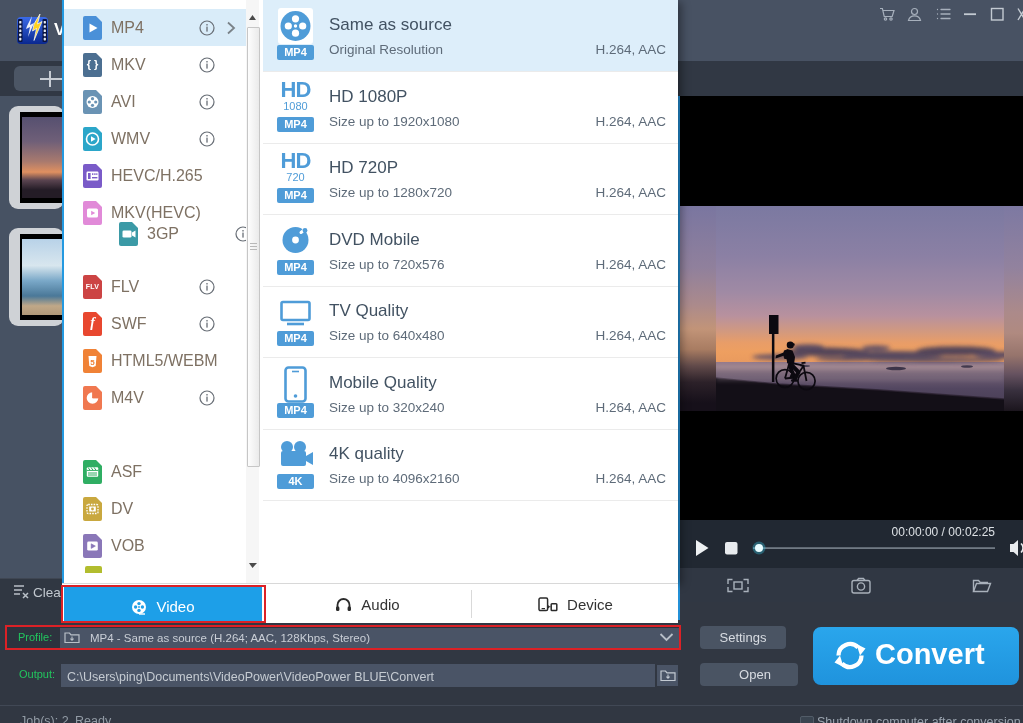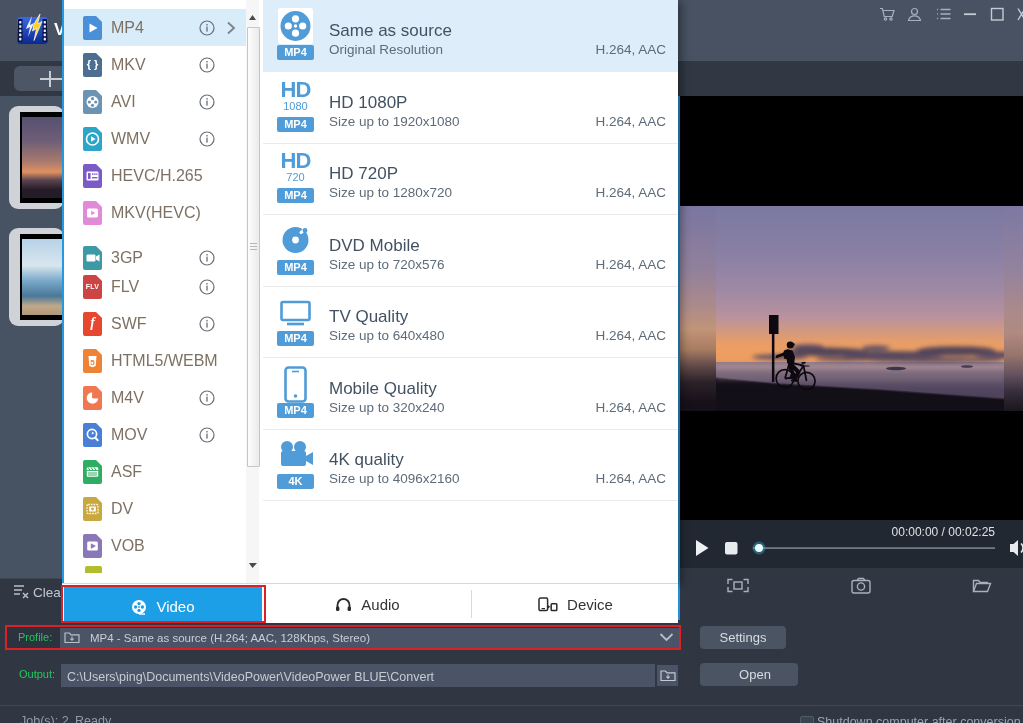--- a/index.html
+++ b/index.html
@@ -21,21 +21,21 @@
   #qpanel{left:263px;top:0;width:415px;height:583px;background:#fff;box-shadow:4px 2px 8px rgba(0,0,0,0.35);}
   #tabbar{left:62px;top:583px;width:616px;height:40px;background:#fff;border-top:1px solid #d8d8d8;box-sizing:border-box;}
   
   .frow{position:absolute;left:0;width:182px;height:37px;}
   .frow .lbl{position:absolute;left:47px;top:50%;transform:translateY(-50%);font-size:16px;color:#7e7163;}
   .ficon{position:absolute;left:19px;top:50%;margin-top:-12px;width:19px;height:24px;border-radius:2px;}
   .fold{position:absolute;right:0;top:0;width:0;height:0;border-left:6px solid transparent;border-top:6px solid #fff;}
   .info{position:absolute;left:135px;top:50%;margin-top:-8px;width:16px;height:16px;}
   
   .qrow{position:absolute;left:0;width:415px;height:71px;border-bottom:1px solid #ebebeb;}
-  .qrow .t1{position:absolute;left:66px;top:15px;font-size:17px;color:#425262;margin-top:6px;}
+  .qrow .t1{position:absolute;left:66px;top:15px;font-size:17px;color:#425262;}
   .qrow .t2{position:absolute;left:66px;top:42px;font-size:13.5px;color:#5e6b79;}
   .qrow .t3{position:absolute;right:12px;top:42px;font-size:13.5px;color:#5e6b79;}
   .qicon{position:absolute;left:14px;top:8px;width:37px;height:52px;}
   .qbar{position:absolute;left:0;bottom:0;width:37px;height:15px;background:#4f9cd8;border-radius:2px;color:#fff;font-weight:bold;font-size:11px;text-align:center;line-height:15px;}
   
   #sbar{position:absolute;left:182px;top:0;width:13px;height:583px;background:#f6f6f6;}
   #sthumb{position:absolute;left:0.5px;top:27px;width:11px;height:438px;background:linear-gradient(90deg,#fdfdfd,#eaeaea);border:1px solid #c6c6c6;border-radius:1px;}
   
   .tab{position:absolute;top:0;height:39px;font-size:15px;color:#333;}
   .tabinner{display:flex;align-items:center;justify-content:center;height:100%;gap:9px;}
@@ -272,20 +272,31 @@
       <svg style="position:absolute;left:3px;top:4px" width="16" height="13" viewBox="0 0 16 13">
         <g stroke="#c3cad2" stroke-width="1.2" fill="none">
           <path d="M1 11.5V2h4.5l1.5 1.8H15v7.7z"></path>
           <path d="M8 5.5v3.4M6.4 7.6L8 9.2 9.6 7.6" stroke-width="1.1"></path>
         </g>
       </svg>
     </div>
 
   <div class="btn" style="top:626px;">Settings</div>
   <div class="btn" style="top:663px;padding-left:12px;">Open</div>
+  <div class="abs" id="convert" style="left:813px;top:627px;width:206px;height:58px;background:linear-gradient(#2aa6ec,#1f93dd);border-radius:8px;">
+<svg style="position:absolute;left:20px;top:12px" width="36" height="34" viewBox="0 0 36 34">
+<g stroke="#fff" stroke-width="4.3" fill="none">
+<path d="M5.5 16.5 A 11.5 11.5 0 0 1 25.1 8.4"></path>
+<path d="M28.5 16.5 A 11.5 11.5 0 0 1 8.9 24.6"></path>
+</g>
+<path d="M23.5 5 L32.5 9.5 L27 16.5 Z" fill="#fff"></path>
+<path d="M10.5 28 L1.5 23.5 L7 16.5 Z" fill="#fff"></path>
+</svg>
+<div style="position:absolute;left:62px;top:11px;color:#fff;font-weight:bold;font-size:29px;font-family:'Liberation Sans',sans-serif;">Convert</div>
+</div>
 
   <div class="abs" style="left:20px;top:714px;color:#929ba5;font-size:12.5px;">Job(s): 2</div>
   <div class="abs" style="left:75px;top:714px;color:#929ba5;font-size:12.5px;">Ready</div>
   <div class="abs" style="left:800px;top:716px;width:12px;height:12px;background:#3a4450;border:1px solid #525c68;border-radius:2px;"></div>
   <div class="abs" style="left:817px;top:715px;color:#9aa3ae;font-size:12.5px;">Shutdown computer after conversion</div>
 
   <div class="abs" id="qpanel">
   <div class="abs" style="left:0;top:0;width:415px;height:71.0px;background:#ddeefa;"></div>
   <div class="qrow" style="top:0.0px;">
         <div class="qicon">
@@ -444,21 +455,21 @@
           </svg><span class="fold"></span></div>
         <span class="lbl">HEVC/H.265</span>
       </div>
   <div class="frow" style="top:194.2px;">
         <div class="ficon" style="background:#e18ad8;"><svg width="19" height="24" viewBox="0 0 19 24">
             <rect x="4" y="7.5" width="11" height="9" rx="1.5" fill="#fff"></rect>
             <path d="M8.2 9.7v4.6l4-2.3z" fill="#e18ad8"></path>
           </svg><span class="fold"></span></div>
         <span class="lbl">MKV(HEVC)</span>
       </div>
-  <div class="frow" style="top:239px;">
+  <div class="frow" style="top:215px;margin-left:36px;">
         <div class="ficon" style="background:#3b9aa6;"><svg width="19" height="24" viewBox="0 0 19 24">
             <rect x="3.5" y="8.5" width="9" height="7" rx="1.3" fill="#fff"></rect>
             <path d="M13 10.5l3.5-2v7l-3.5-2z" fill="#fff"></path>
           </svg><span class="fold"></span></div>
         <span class="lbl">3GP</span>
         <span class="info"><svg width="16" height="16" viewBox="0 0 16 16">
             <circle cx="8" cy="8" r="7" fill="none" stroke="#676d75" stroke-width="1.2"></circle>
             <rect x="7.35" y="6.6" width="1.3" height="5" fill="#676d75"></rect>
             <rect x="7.35" y="4" width="1.3" height="1.5" fill="#676d75"></rect>
           </svg></span>
@@ -493,33 +504,20 @@
             <text x="9.5" y="15.5" font-size="8" font-weight="bold" fill="#f08236" text-anchor="middle" font-family="Liberation Sans">5</text>
           </svg><span class="fold"></span></div>
         <span class="lbl">HTML5/WEBM</span>
       </div>
   <div class="frow" style="top:379.5px;">
         <div class="ficon" style="background:#f07850;"><svg width="19" height="24" viewBox="0 0 19 24">
             <circle cx="9.5" cy="12" r="5.8" fill="#fff"></circle>
             <path d="M9.5 12L9.5 5.5A6.5 6.5 0 0 1 16 12z" fill="#f07850" stroke="#f07850" stroke-width="0.8"></path>
           </svg><span class="fold"></span></div>
         <span class="lbl">M4V</span>
-        <span class="info"><svg width="16" height="16" viewBox="0 0 16 16">
-            <circle cx="8" cy="8" r="7" fill="none" stroke="#676d75" stroke-width="1.2"></circle>
-            <rect x="7.35" y="6.6" width="1.3" height="5" fill="#676d75"></rect>
-            <rect x="7.35" y="4" width="1.3" height="1.5" fill="#676d75"></rect>
-          </svg></span>
-      </div>
-  <div class="frow" style="top:416.5px;">
-        <div class="ficon" style="background:#4a7fd8;"><svg width="19" height="24" viewBox="0 0 19 24">
-            <circle cx="9" cy="11" r="4.6" fill="none" stroke="#fff" stroke-width="1.7"></circle>
-            <path d="M12.2 14.5l3 3.4" stroke="#fff" stroke-width="2"></path>
-            <path d="M9.2 8.6l2 1.6-2.6 1.4z" fill="#fff"></path>
-          </svg><span class="fold"></span></div>
-        <span class="lbl">MOV</span>
         <span class="info"><svg width="16" height="16" viewBox="0 0 16 16">
             <circle cx="8" cy="8" r="7" fill="none" stroke="#676d75" stroke-width="1.2"></circle>
             <rect x="7.35" y="6.6" width="1.3" height="5" fill="#676d75"></rect>
             <rect x="7.35" y="4" width="1.3" height="1.5" fill="#676d75"></rect>
           </svg></span>
       </div>
   <div class="frow" style="top:453.6px;">
         <div class="ficon" style="background:#2fae63;"><svg width="19" height="24" viewBox="0 0 19 24">
             <rect x="3.8" y="7.2" width="11.4" height="9.6" rx="1" fill="#fff"></rect>
             <path d="M3.8 10.4h11.4" stroke="#2fae63" stroke-width="1"></path>

